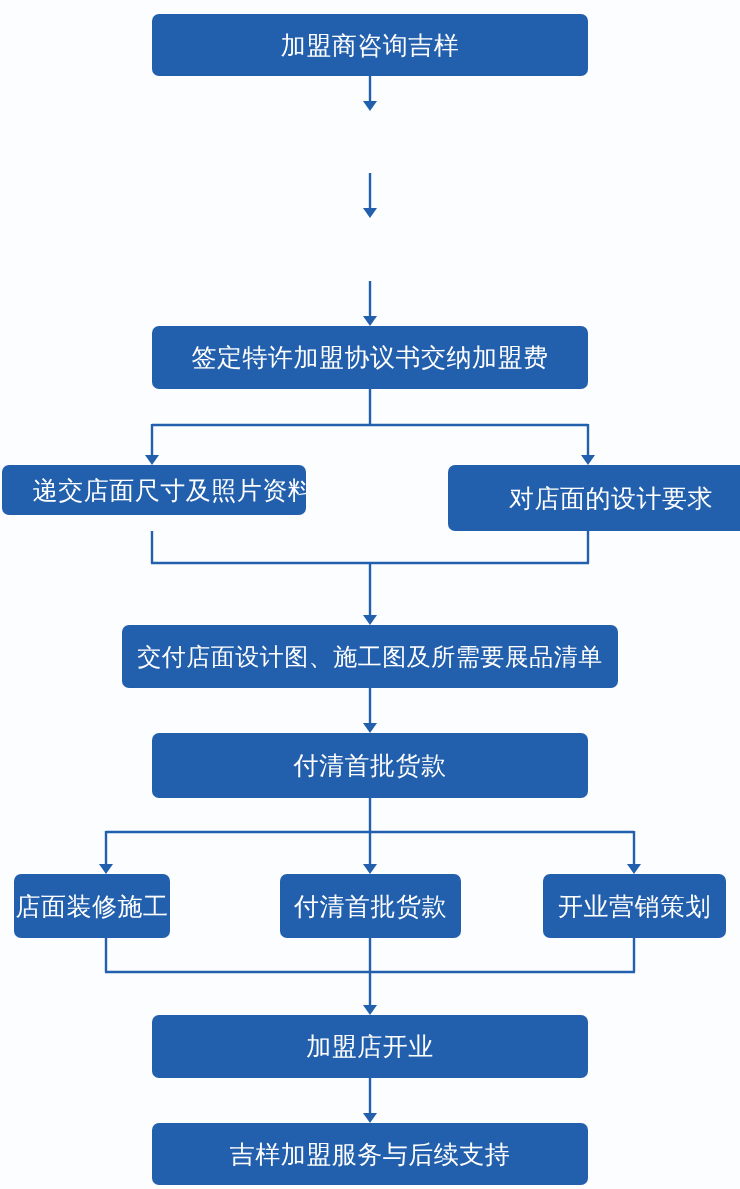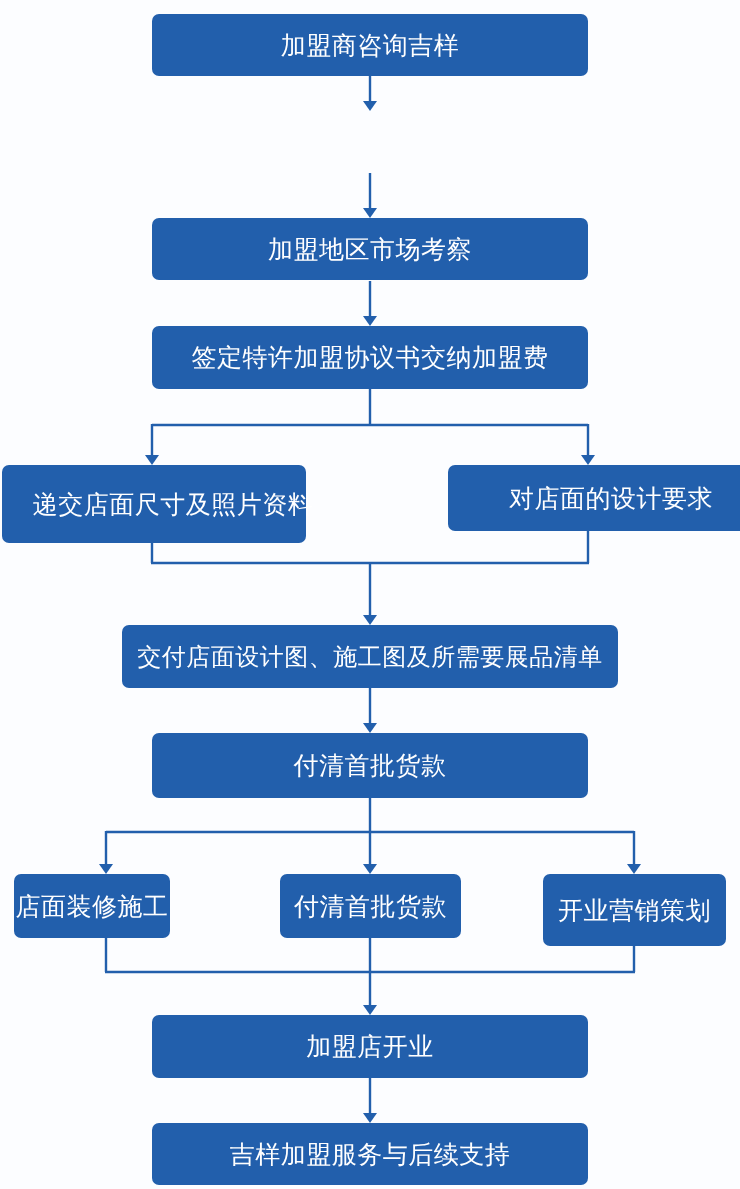--- a/index.html
+++ b/index.html
@@ -39,27 +39,27 @@
     line-height: 1.15;
     letter-spacing: 0.5px;
     box-sizing: border-box;
     padding: 2px 8px;
     white-space: nowrap;
   }
   .n1  { left: 152px; top: 3px;    width: 436px; height: 62px; margin-top: 11px; }
   .n2  { left: 152px; top: 111px;  width: 436px; height: 62px; }
   .n3  { left: 152px; top: 218px;  width: 436px; height: 62px; }
   .n4  { left: 152px; top: 326px;  width: 436px; height: 63px; }
-  .n5a { left: 2px;   top: 465px;  width: 304px; height: 78px; padding-left: 46px; }
+  .n5a { left: 2px;   top: 465px;  width: 304px; height: 50px; padding-left: 46px; }
   .n5b { left: 448px; top: 465px;  width: 326px; height: 66px; }
   .n6  { left: 122px; top: 625px;  width: 496px; height: 63px; font-size: 24px; }
   .n7  { left: 152px; top: 733px;  width: 436px; height: 65px; }
   .n8a { left: 14px;  top: 874px;  width: 156px; height: 64px; }
   .n8b { left: 280px; top: 874px;  width: 181px; height: 64px; }
-  .n8c { left: 543px; top: 874px;  width: 183px; height: 72px; }
+  .n8c { left: 543px; top: 874px;  width: 183px; height: 64px; }
   .n9  { left: 152px; top: 1015px; width: 436px; height: 63px; }
   .n10 { left: 152px; top: 1123px; width: 436px; height: 62px; }
 </style>
 </head>
 <body>
 
 <div class="canvas">
 
   <svg class="edges" viewBox="0 0 740 1189" xmlns="http://www.w3.org/2000/svg">
     <g class="edge-lines" stroke="#225FAC" stroke-width="2.4" fill="none">
@@ -92,21 +92,20 @@
       <path d="M363 723 H377 L370 733 Z"></path>
       <path d="M99 864 H113 L106 874 Z"></path>
       <path d="M363 864 H377 L370 874 Z"></path>
       <path d="M627 864 H641 L634 874 Z"></path>
       <path d="M363 1005 H377 L370 1015 Z"></path>
       <path d="M363 1113 H377 L370 1123 Z"></path>
     </g>
   </svg>
 
   <div class="node n1">加盟商咨询吉样</div>
-  <div class="node n3">加盟地区市场考察</div>
   <div class="node n4">签定特许加盟协议书交纳加盟费</div>
   <div class="node n5a">递交店面尺寸及照片资料</div>
   <div class="node n5b">对店面的设计要求</div>
   <div class="node n6">交付店面设计图、施工图及所需要展品清单</div>
   <div class="node n7">付清首批货款</div>
   <div class="node n8a">店面装修施工</div>
   <div class="node n8b">付清首批货款</div>
   <div class="node n8c">开业营销策划</div>
   <div class="node n9">加盟店开业</div>
   <div class="node n10">吉样加盟服务与后续支持</div>

